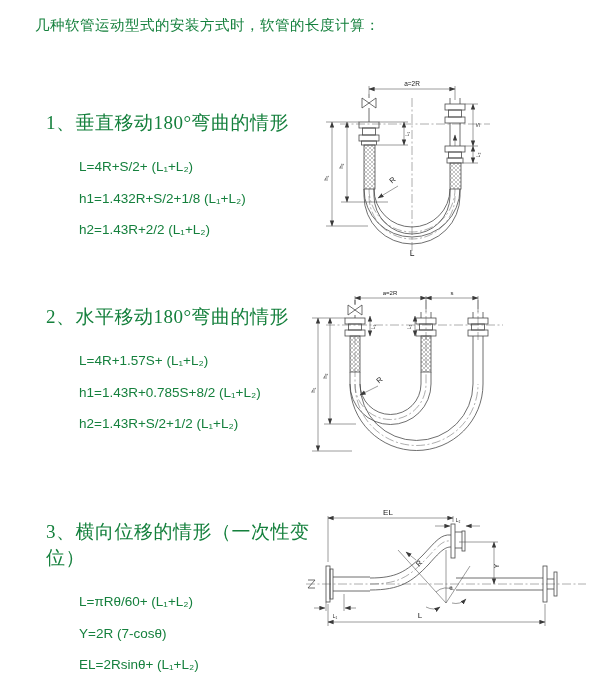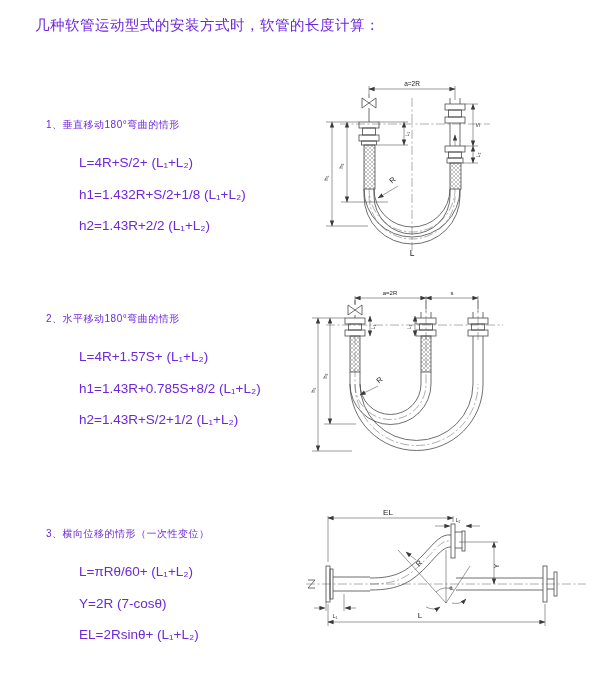--- a/index.html
+++ b/index.html
@@ -1,23 +1,23 @@
 <!DOCTYPE html>
 <html><head>
 <meta charset="utf-8">
 <style>
   html,body{margin:0;padding:0;background:#e8e8e8;}
   .page{
     position:relative;width:600px;height:675px;background:#ffffff;
-    font-family:"Liberation Sans","DejaVu Sans",sans-serif;color:#6d28d9;
+    font-family:"Liberation Sans","DejaVu Sans",sans-serif;color:#15803d;
     overflow:hidden;
   }
   .title{position:absolute;left:35px;top:16px;font-size:14.5px;letter-spacing:.5px;margin:0;font-weight:normal;}
   .sec{position:absolute;left:46px;width:270px;}
-  .sec h2{font-size:10px;font-weight:normal;margin:12px 0 10px 0;letter-spacing:.5px;}
+  .sec h2{font-size:19px;font-weight:normal;margin:4px 0 10px 0;letter-spacing:.5px;font-family:Liberation Serif, serif;}
   .sec .formulas{margin:15px;padding:0 0 0 18px;list-style:none;}
   .sec .formulas li{font-size:13.5px;line-height:31.5px;white-space:nowrap;}
   svg{position:absolute;}
   svg text{font-family:"Liberation Sans","DejaVu Sans",sans-serif;fill:#222;}
   .geo{stroke:#4a4a4a;stroke-width:0.8;fill:none;}
   .dim{stroke:#4a4a4a;stroke-width:0.55;fill:none;}
   .cl{stroke:#6a6a6a;stroke-width:0.55;fill:none;stroke-dasharray:9 2.5 2 2.5;}
 </style>
 </head>
 <body>

